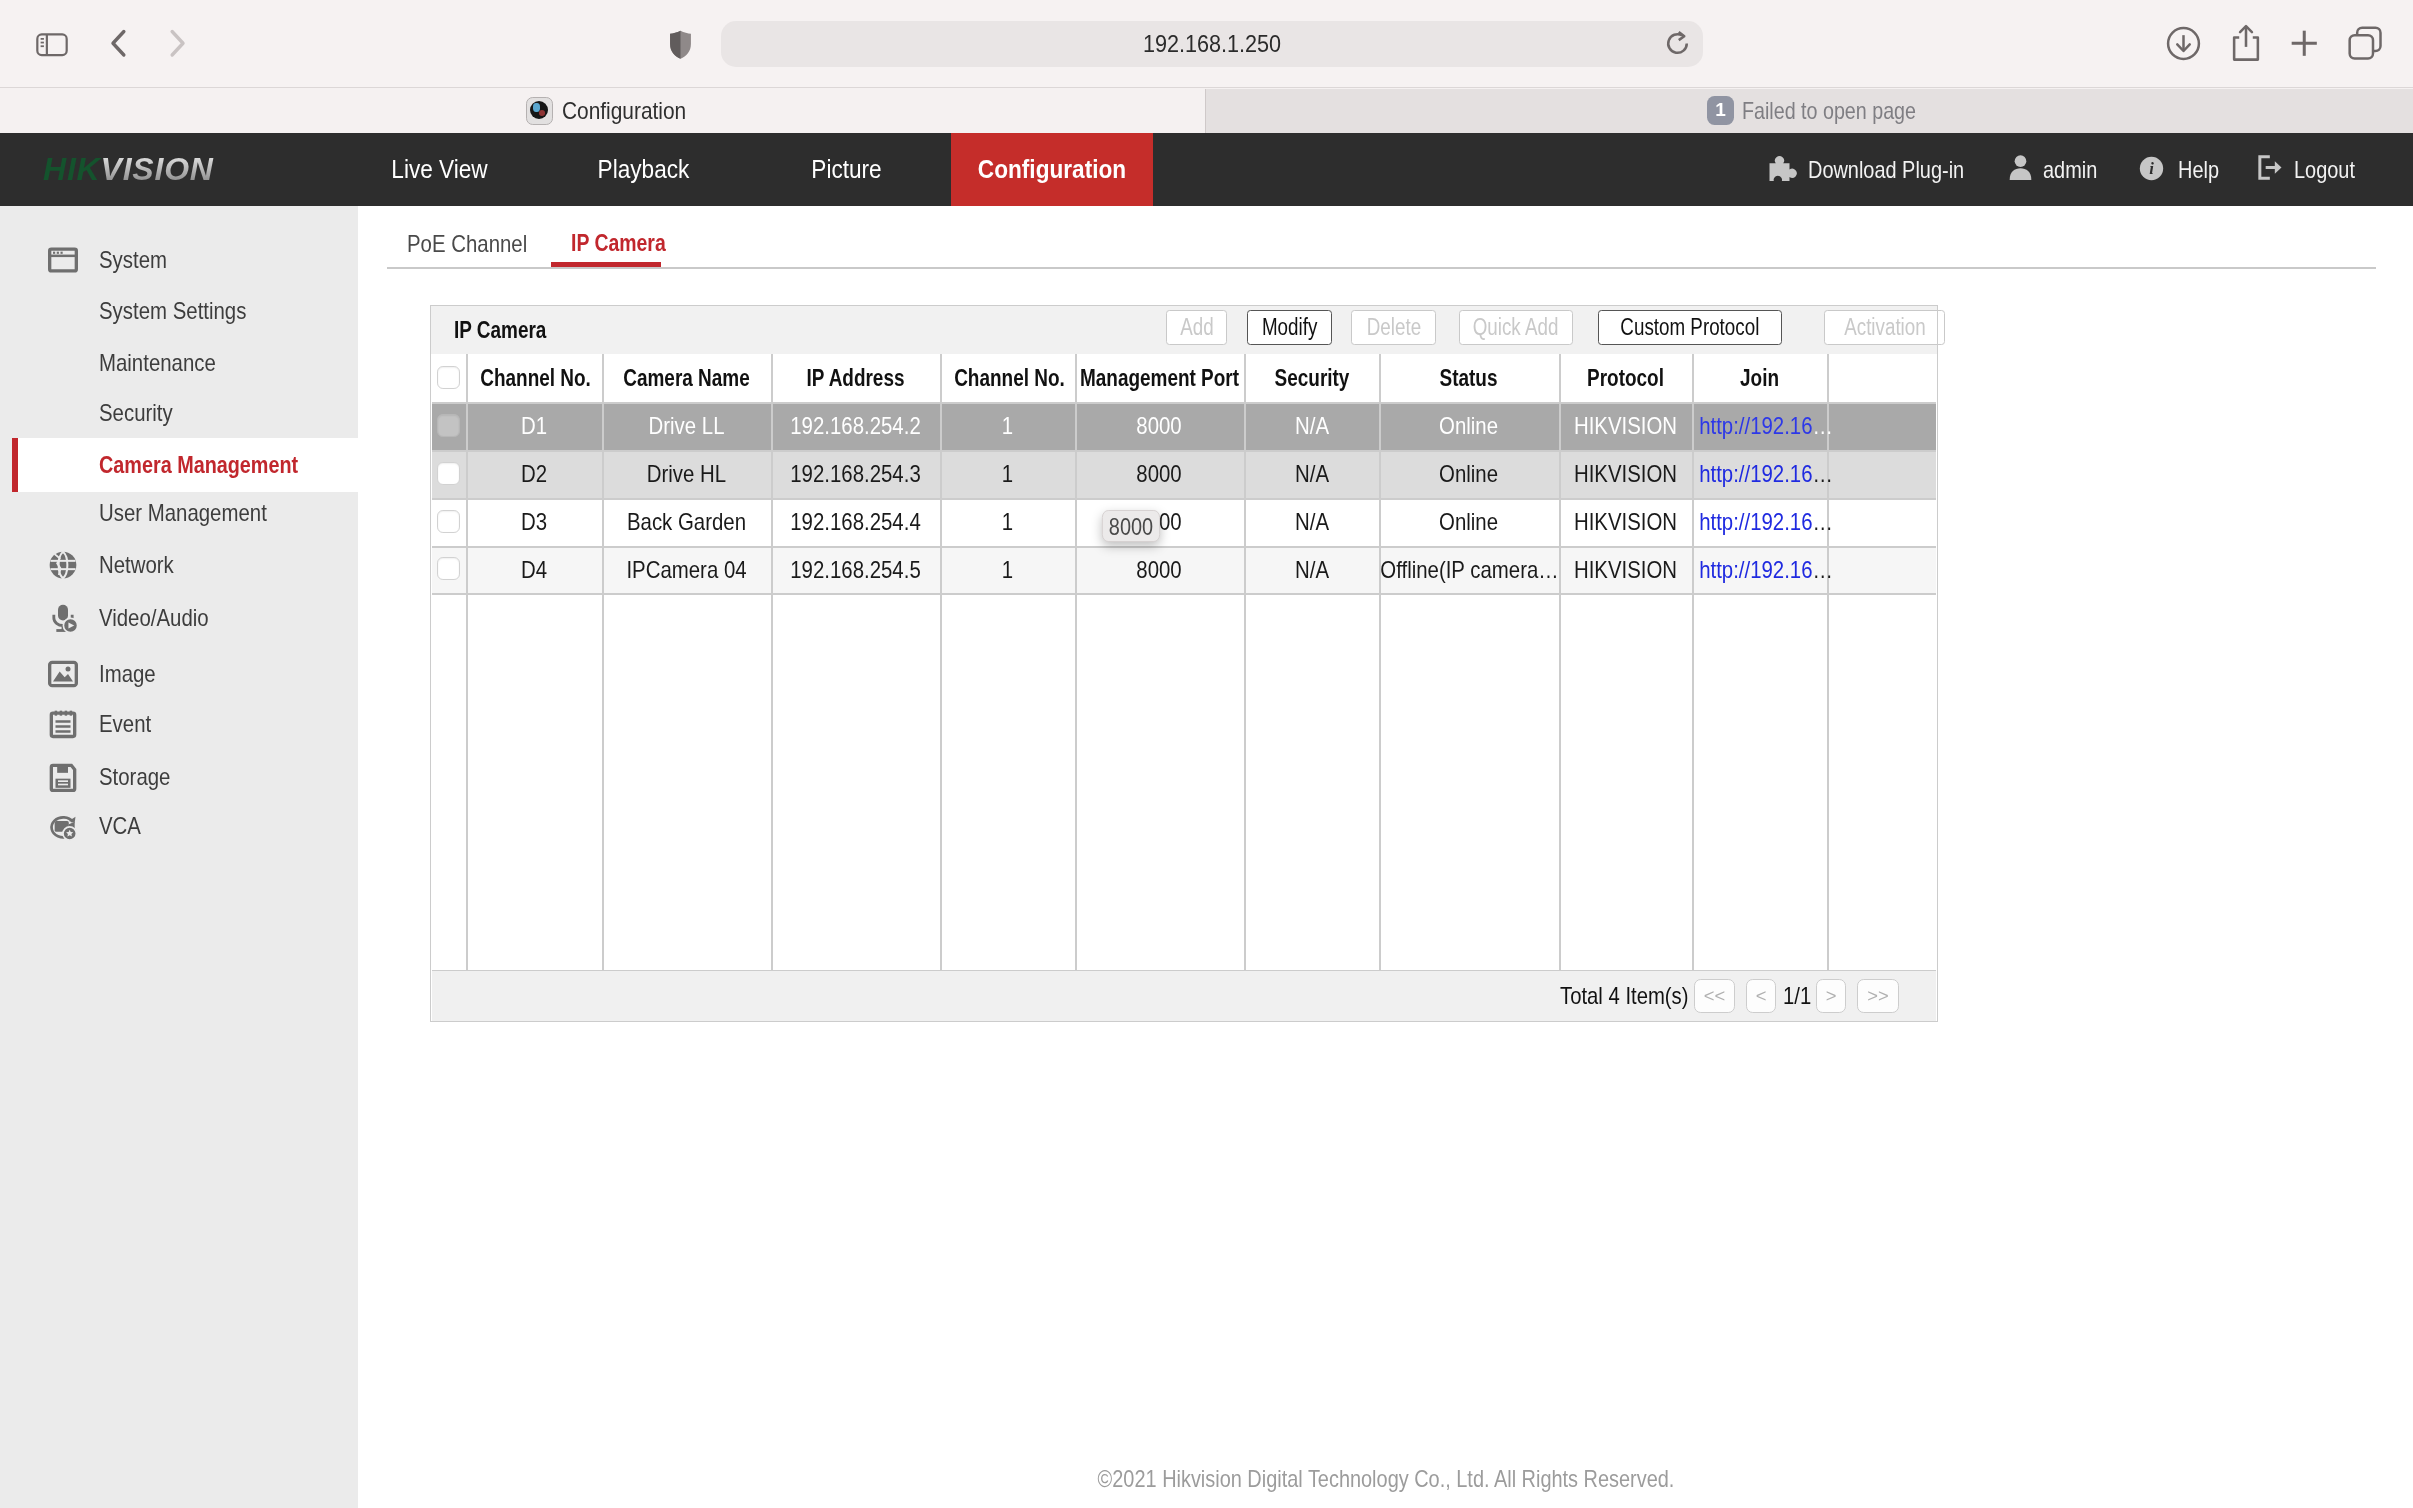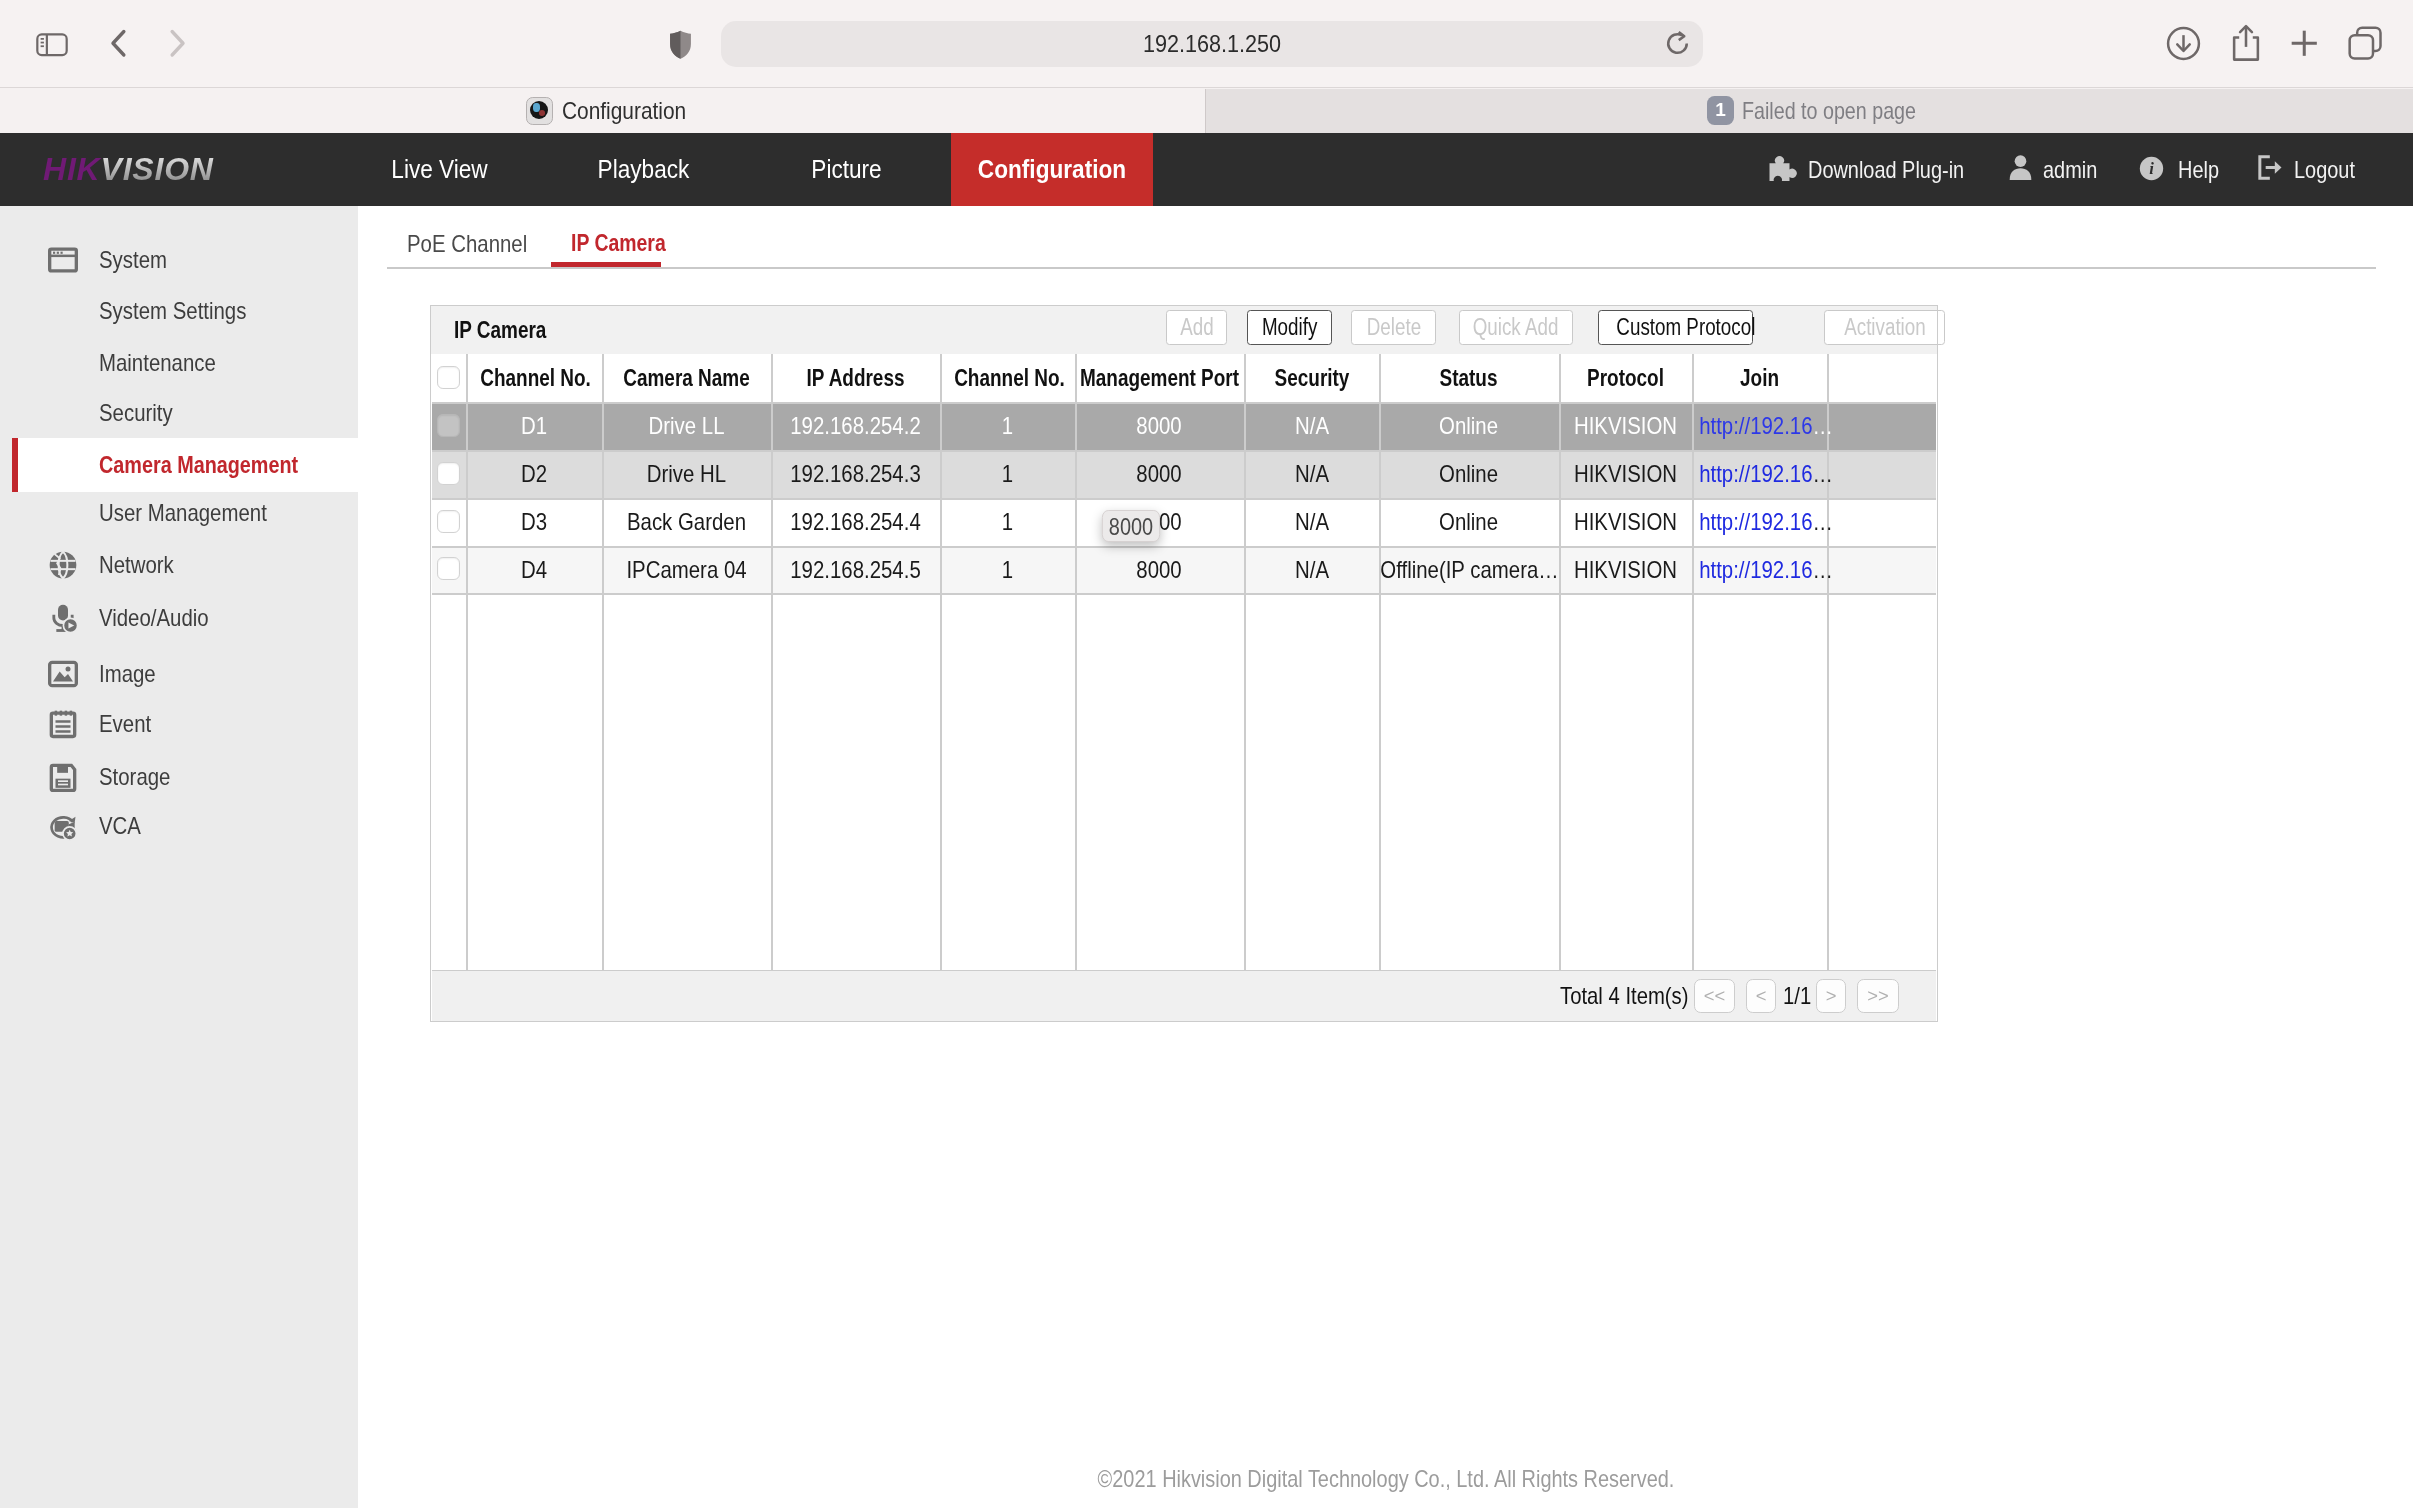--- a/index.html
+++ b/index.html
@@ -16,21 +16,21 @@
   #failtext { left:1742px; top:89px; height:44px; line-height:44px; font-size:24px; color:#7f7e83; transform:scaleX(.82); transform-origin:left center; }
   #badge { left:1707px; top:96px; width:27px; height:28.5px; border-radius:7.5px; background:#9094a2; color:#fff; font-size:19px; font-weight:bold; text-align:center; line-height:28.5px; }
   
   #favicon { left:526px; top:97px; width:27px; height:28px; border-radius:6.7px; background:#e2e0e0; border:1.7px solid #b5b1b1; }
   #favicon .c1 { position:absolute; left:2.5px; top:2.5px; width:18.4px; height:18.4px; border-radius:50%; background:#161616; }
   #favicon .c2 { position:absolute; left:5.9px; top:5px; width:7.5px; height:9.2px; border-radius:40%; background:#5ba7cf; }
   #favicon .c3 { position:absolute; left:11.7px; top:11.7px; width:6.7px; height:5.9px; border-radius:50%; background:#8e3434; }
   
   #appheader { left:0; top:133px; width:2413px; height:73px; background:#2d2d2d; }
   #logo { left:43px; top:133px; height:73px; line-height:73px; font-size:32px; font-weight:bold; font-style:italic; letter-spacing:0.8px; }
-  #logo .hik { color:#701a75; } #logo .vision { background:linear-gradient(180deg,#d9d9d9 20%,#8f8f8f 85%); -webkit-background-clip:text; background-clip:text; color:transparent; }
+  #logo .hik { color:#14532d; } #logo .vision { background:linear-gradient(180deg,#d9d9d9 20%,#8f8f8f 85%); -webkit-background-clip:text; background-clip:text; color:transparent; }
   .navitem { top:133px; height:73px; line-height:73px; width:203px; text-align:center; font-size:26px; color:#fff; transform:scaleX(.87); transform-origin:center; }
   #nav-active { left:951px; top:133px; width:202px; height:73px; background:#c52d2a; }
   .hdr-right { top:133px; height:73px; line-height:73px; font-size:24px; color:#f2f2f2; transform:scaleX(.83); transform-origin:left center; white-space:nowrap; }
   
   #sidebar { left:0; top:206px; width:358px; height:1302px; background:#ebebeb; }
   .side-item { left:99px; width:285px; height:28.5px; line-height:28.5px; font-size:24px; color:#3d3d3d; transform:scaleX(.85); transform-origin:left center; white-space:nowrap; }
   #side-active-band { left:11.7px; top:438px; width:346px; height:54px; background:#ffffff; }
   #side-active-bar { left:11.7px; top:438px; width:5.9px; height:54px; background:#c1272d; }
   #side-active-text { left:99px; top:451px; height:28.5px; line-height:28.5px; font-size:24px; font-weight:bold; color:#c1272d; transform:scaleX(.825); transform-origin:left center; white-space:nowrap; }
   .side-ico { left:48px; width:30px; height:30px; }
@@ -224,21 +224,21 @@
 <div class="abs" id="tab-ipc">IP Camera</div>
 <div class="abs" id="tab-underline"></div>
 <div class="abs" id="tab-line"></div>
 
 <div class="abs" id="panel-head"></div>
 <div class="abs" id="panel-title">IP Camera</div>
 <div class="abs btn off" style="left:1166px; width:61px;"><span class="bt">Add</span></div>
 <div class="abs btn on" style="left:1247px; width:85px;"><span class="bt">Modify</span></div>
 <div class="abs btn off" style="left:1351px; width:85px;"><span class="bt">Delete</span></div>
 <div class="abs btn off" style="left:1459px; width:114px;"><span class="bt">Quick Add</span></div>
-<div class="abs btn on" style="left:1598px; width:155px;"><span class="bt">Custom Protocol</span></div>
+<div class="abs btn on" style="left:1598px; width:184px;"><span class="bt">Custom Protocol</span></div>
 <div class="abs btn off" style="left:1824px; width:121px;"><span class="bt">Activation</span></div>
 
 <div class="abs rowbg" style="top:402px; background:#a9a9a9;"></div>
 <div class="abs rowbg" style="top:450px; background:#dcdcdc;"></div>
 <div class="abs rowbg" style="top:546px; background:#f6f6f6;"></div>
 <div class="abs vline" style="left:466px;"></div>
 <div class="abs vline" style="left:602px;"></div>
 <div class="abs vline" style="left:771px;"></div>
 <div class="abs vline" style="left:940px;"></div>
 <div class="abs vline" style="left:1075px;"></div>

